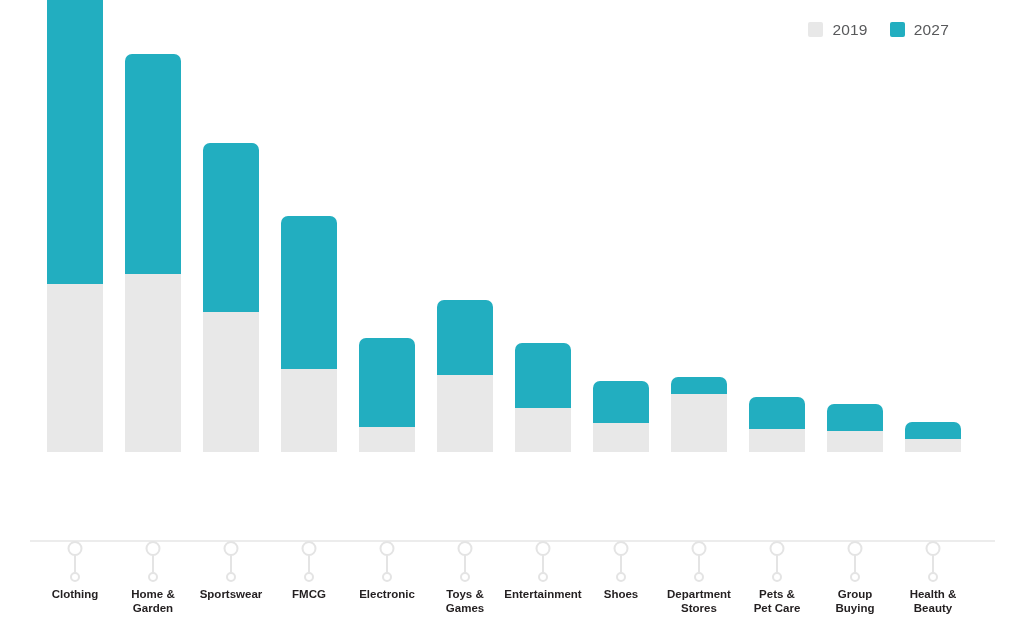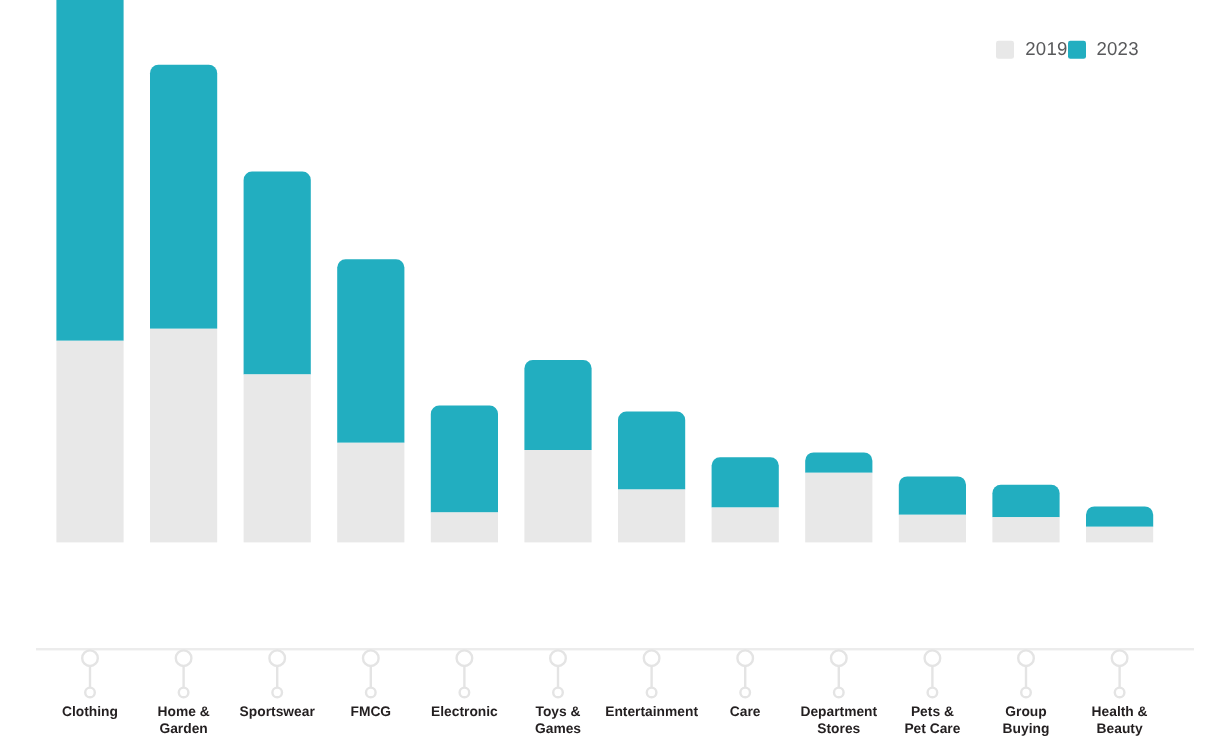--- a/index.html
+++ b/index.html
@@ -19,21 +19,21 @@
     background: #ffffff;
   }
 
   
   .legend {
     position: absolute;
     top: 22px;
     right: 76px;
     display: flex;
     align-items: center;
-    margin-top: 12px;
+    gap: 22px;
   }
   .legend-item {
     display: flex;
     align-items: center;
     gap: 9px;
   }
   .legend-swatch {
     width: 15px;
     height: 15px;
     border-radius: 2px;
@@ -159,21 +159,21 @@
 
 <div id="chart-root">
 
   <div class="legend">
     <div class="legend-item">
       <span class="legend-swatch" style="background:#e8e8e8"></span>
       <span class="legend-label">2019</span>
     </div>
     <div class="legend-item">
       <span class="legend-swatch" style="background:#22aec0"></span>
-      <span class="legend-label">2023</span>
+      <span class="legend-label">2027</span>
     </div>
   </div>
 
   <div class="plot" id="plot-area">
       <div class="bar-group" style="left: 47px;">
         <div class="bar-stack">
           <div class="seg-2020" title="2020: 346" style="height: 346px; background: rgb(34, 174, 192);"></div>
           <div class="seg-2019" title="2019: 168" style="height: 168px; background: rgb(232, 232, 232);"></div>
         </div>
       </div>
@@ -305,21 +305,21 @@
           <span class="pin-dot-bottom"></span>
         </div>
         <div class="cat-label">Entertainment</div>
       </div>
       <div style="position: absolute; left: 593px; top: 0px; width: 56px;">
         <div class="pin">
           <span class="pin-line"></span>
           <span class="pin-dot-top"></span>
           <span class="pin-dot-bottom"></span>
         </div>
-        <div class="cat-label">Care</div>
+        <div class="cat-label">Shoes</div>
       </div>
       <div style="position: absolute; left: 671px; top: 0px; width: 56px;">
         <div class="pin">
           <span class="pin-line"></span>
           <span class="pin-dot-top"></span>
           <span class="pin-dot-bottom"></span>
         </div>
         <div class="cat-label">Department
 Stores</div>
       </div>

